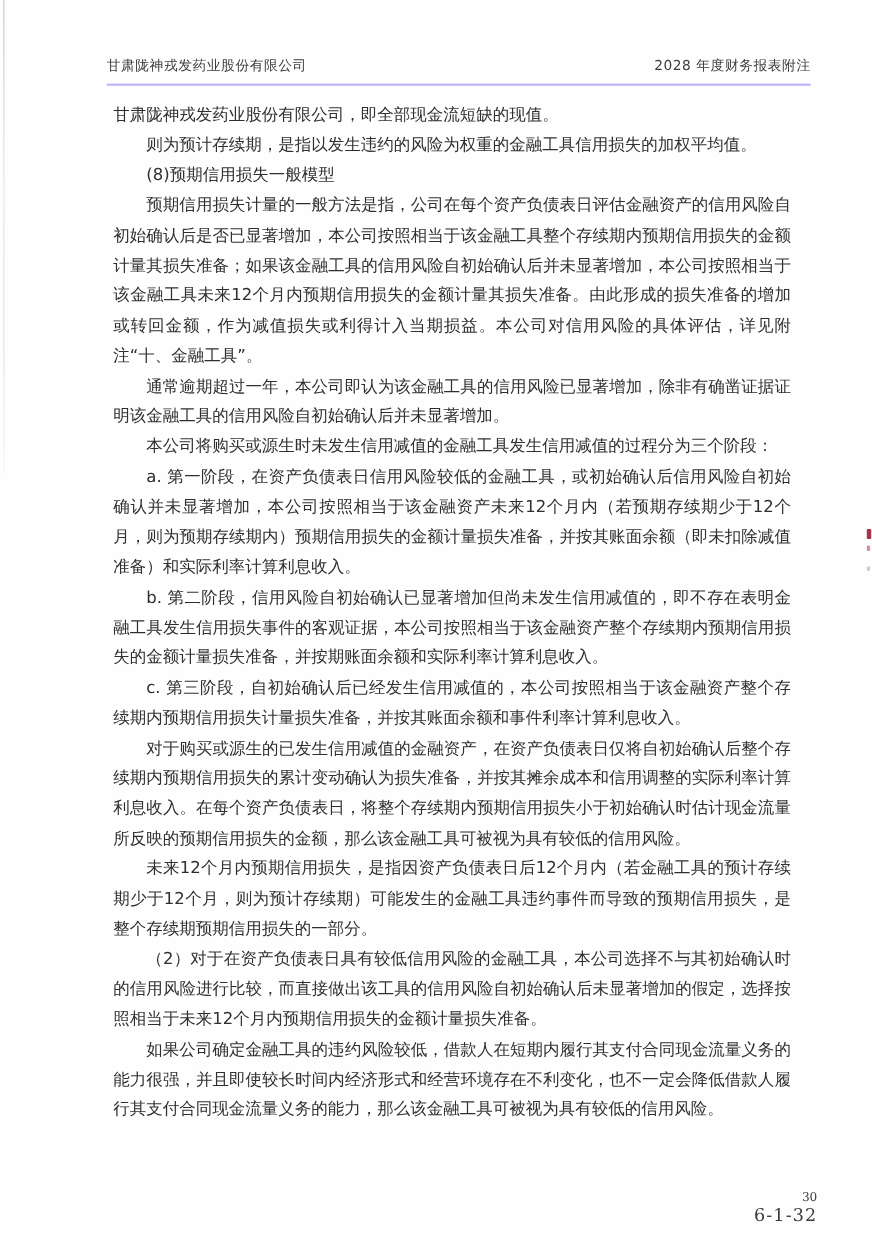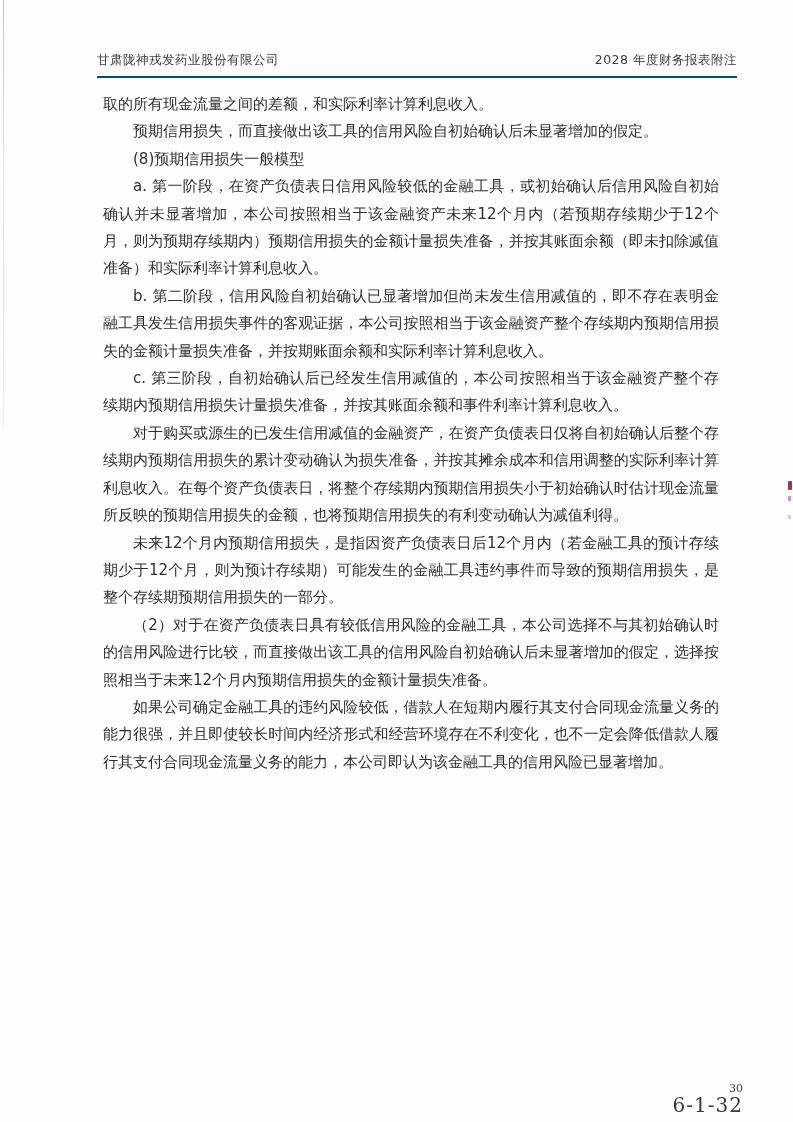--- a/index.html
+++ b/index.html
@@ -28,21 +28,21 @@
     position: absolute;
     left: 97px;
     top: 52px;
     width: 640px;
     display: flex;
     justify-content: space-between;
     align-items: flex-end;
     font-size: 12.5px;
     color: #3d3d3d;
     padding-bottom: 7px;
-    border-bottom: 2px solid #0c4a6e;
+    border-bottom: 2px solid #c4b5fd;
     letter-spacing: 0.5px;
   }
   .doc-body {
     position: absolute;
     left: 103px;
     top: 91px;
     width: 616px;
     font-size: 15px;
     line-height: 27.4px;
     color: #2f2f2f;
@@ -53,48 +53,51 @@
   .page-footer {
     position: absolute;
     left: 103px;
     top: 1082px;
     width: 640px;
     text-align: right;
     color: #3a3a3a;
     font-family: "DejaVu Serif", serif;
   }
   .page-number { font-size: 11px; line-height: 13px; }
-  .page-code { font-size: 20px; line-height: 20px; letter-spacing: 1px; }
+  .page-code { font-size: 16px; line-height: 20px; letter-spacing: 1px; }
   
   .red-mark { position: absolute; border-radius: 1px; }
   .red-mark-1 { right: 1px; top: 481px; width: 4px; height: 9px; background: #a8344c; }
   .red-mark-2 { right: 2px; top: 496px; width: 3px; height: 5px; background: rgba(168,60,80,0.55); }
   .red-mark-3 { right: 2px; top: 515px; width: 3px; height: 4px; background: rgba(120,110,120,0.35); }
 </style>
 </head>
 <body>
 
 <div class="scan-edge"></div>
 
 <div class="page-header">
   <span>甘肃陇神戎发药业股份有限公司</span>
   <span>2028 年度财务报表附注</span>
 </div>
 
 <div class="doc-body">
-    <p class="para">取的所有现金流量之间的差额，和实际利率计算利息收入。</p>
-    <p class="para indent">预期信用损失，而直接做出该工具的信用风险自初始确认后未显著增加的假定。</p>
+    <p class="para">甘肃陇神戎发药业股份有限公司，即全部现金流短缺的现值。</p>
+    <p class="para indent">则为预计存续期，是指以发生违约的风险为权重的金融工具信用损失的加权平均值。</p>
     <p class="para indent">(8)预期信用损失一般模型</p>
+    <p class="para indent">预期信用损失计量的一般方法是指，公司在每个资产负债表日评估金融资产的信用风险自初始确认后是否已显著增加，本公司按照相当于该金融工具整个存续期内预期信用损失的金额计量其损失准备；如果该金融工具的信用风险自初始确认后并未显著增加，本公司按照相当于该金融工具未来12个月内预期信用损失的金额计量其损失准备。由此形成的损失准备的增加或转回金额，作为减值损失或利得计入当期损益。本公司对信用风险的具体评估，详见附注“十、金融工具”。</p>
+    <p class="para indent">通常逾期超过一年，本公司即认为该金融工具的信用风险已显著增加，除非有确凿证据证明该金融工具的信用风险自初始确认后并未显著增加。</p>
+    <p class="para indent">本公司将购买或源生时未发生信用减值的金融工具发生信用减值的过程分为三个阶段：</p>
     <p class="para indent">a. 第一阶段，在资产负债表日信用风险较低的金融工具，或初始确认后信用风险自初始确认并未显著增加，本公司按照相当于该金融资产未来12个月内（若预期存续期少于12个月，则为预期存续期内）预期信用损失的金额计量损失准备，并按其账面余额（即未扣除减值准备）和实际利率计算利息收入。</p>
     <p class="para indent">b. 第二阶段，信用风险自初始确认已显著增加但尚未发生信用减值的，即不存在表明金融工具发生信用损失事件的客观证据，本公司按照相当于该金融资产整个存续期内预期信用损失的金额计量损失准备，并按期账面余额和实际利率计算利息收入。</p>
     <p class="para indent">c. 第三阶段，自初始确认后已经发生信用减值的，本公司按照相当于该金融资产整个存续期内预期信用损失计量损失准备，并按其账面余额和事件利率计算利息收入。</p>
-    <p class="para indent">对于购买或源生的已发生信用减值的金融资产，在资产负债表日仅将自初始确认后整个存续期内预期信用损失的累计变动确认为损失准备，并按其摊余成本和信用调整的实际利率计算利息收入。在每个资产负债表日，将整个存续期内预期信用损失小于初始确认时估计现金流量所反映的预期信用损失的金额，也将预期信用损失的有利变动确认为减值利得。</p>
+    <p class="para indent">对于购买或源生的已发生信用减值的金融资产，在资产负债表日仅将自初始确认后整个存续期内预期信用损失的累计变动确认为损失准备，并按其摊余成本和信用调整的实际利率计算利息收入。在每个资产负债表日，将整个存续期内预期信用损失小于初始确认时估计现金流量所反映的预期信用损失的金额，那么该金融工具可被视为具有较低的信用风险。</p>
     <p class="para indent">未来12个月内预期信用损失，是指因资产负债表日后12个月内（若金融工具的预计存续期少于12个月，则为预计存续期）可能发生的金融工具违约事件而导致的预期信用损失，是整个存续期预期信用损失的一部分。</p>
     <p class="para indent">（2）对于在资产负债表日具有较低信用风险的金融工具，本公司选择不与其初始确认时的信用风险进行比较，而直接做出该工具的信用风险自初始确认后未显著增加的假定，选择按照相当于未来12个月内预期信用损失的金额计量损失准备。</p>
-    <p class="para indent">如果公司确定金融工具的违约风险较低，借款人在短期内履行其支付合同现金流量义务的能力很强，并且即使较长时间内经济形式和经营环境存在不利变化，也不一定会降低借款人履行其支付合同现金流量义务的能力，本公司即认为该金融工具的信用风险已显著增加。</p>
+    <p class="para indent">如果公司确定金融工具的违约风险较低，借款人在短期内履行其支付合同现金流量义务的能力很强，并且即使较长时间内经济形式和经营环境存在不利变化，也不一定会降低借款人履行其支付合同现金流量义务的能力，那么该金融工具可被视为具有较低的信用风险。</p>
   </div>
 
 <div class="page-footer">
   <div class="page-number">30</div>
   <div class="page-code">6-1-32</div>
 </div>
 
 <div class="red-mark red-mark-1"></div>
 <div class="red-mark red-mark-2"></div>
 <div class="red-mark red-mark-3"></div>

